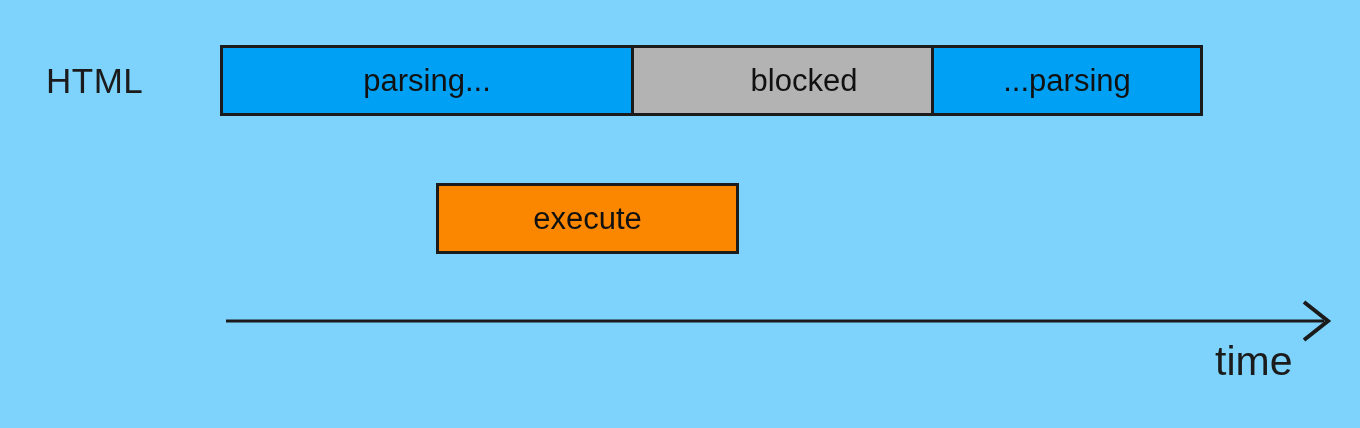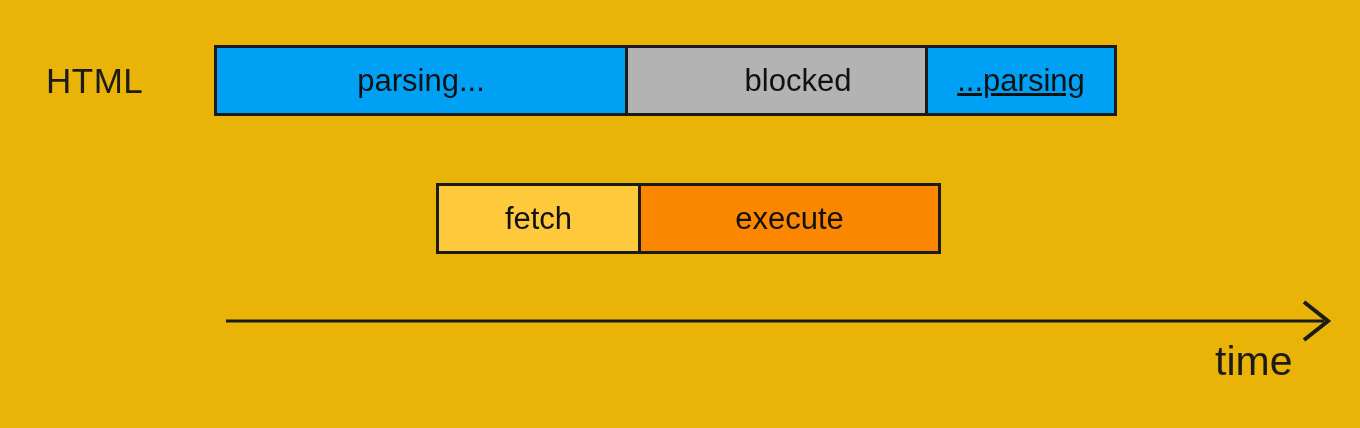--- a/index.html
+++ b/index.html
@@ -4,21 +4,21 @@
 <style>
   html, body {
     margin: 0;
     padding: 0;
     background: #ffffff;
   }
   .canvas {
     position: relative;
     width: 1360px;
     height: 428px;
-    background: #eab308;
+    background: #7dd3fc;
     font-family: "Liberation Sans", sans-serif;
     color: #1b1b1b;
     overflow: hidden;
   }
   .row-label {
     position: absolute;
     left: 46px;
     height: 71px;
     display: flex;
     align-items: center;
@@ -27,39 +27,39 @@
     color: #1b1b1b;
   }
   .row-label.html { top: 45px; }
   .row-label.js   { top: 183px; }
 
   .bar-row {
     position: absolute;
     display: flex;
     height: 71px;
   }
-  .bar-row.html { left: 214px; top: 45px; }
+  .bar-row.html { left: 220px; top: 45px; }
   .bar-row.js   { left: 436px; top: 183px; }
 
   .segment {
     box-sizing: border-box;
     height: 71px;
     border: 3px solid #1b1b1b;
     display: flex;
     align-items: center;
     justify-content: center;
     font-size: 31px;
     color: #111111;
     white-space: nowrap;
   }
   .segment + .segment { margin-left: -3px; }
 
   .seg-parsing-start { width: 414px; }
   .seg-blocked       { width: 303px; }
-  .seg-parsing-end   { width: 192px; text-decoration: underline; }
+  .seg-parsing-end   { width: 272px; }
   .seg-fetch         { width: 205px; }
   .seg-execute       { width: 303px; }
 
   .time-axis {
     position: absolute;
     left: 226px;
     top: 300px;
     width: 1110px;
     height: 44px;
   }
@@ -79,21 +79,20 @@
   <div class="row-label html">HTML</div>
 
 
   <div class="bar-row html">
     <div class="segment seg-parsing-start" style="background-color: rgb(0, 161, 244);">parsing...</div>
     <div class="segment seg-blocked" style="background-color: rgb(179, 179, 179); padding-left: 43px;">blocked</div>
     <div class="segment seg-parsing-end" style="background-color: rgb(0, 161, 244);">...parsing</div>
   </div>
 
   <div class="bar-row js">
-    <div class="segment seg-fetch" style="background-color: rgb(255, 201, 60);">fetch</div>
     <div class="segment seg-execute" style="background-color: rgb(251, 135, 0);">execute</div>
   </div>
 
   <svg class="time-axis" viewBox="0 0 1110 44" aria-hidden="true">
     <line x1="0" y1="21" x2="1098" y2="21" stroke="#1b1b1b" stroke-width="3"></line>
     <polyline points="1078,2 1102,21 1078,40" fill="none" stroke="#1b1b1b" stroke-width="4"></polyline>
   </svg>
 
   <div class="axis-label">time</div>
 

